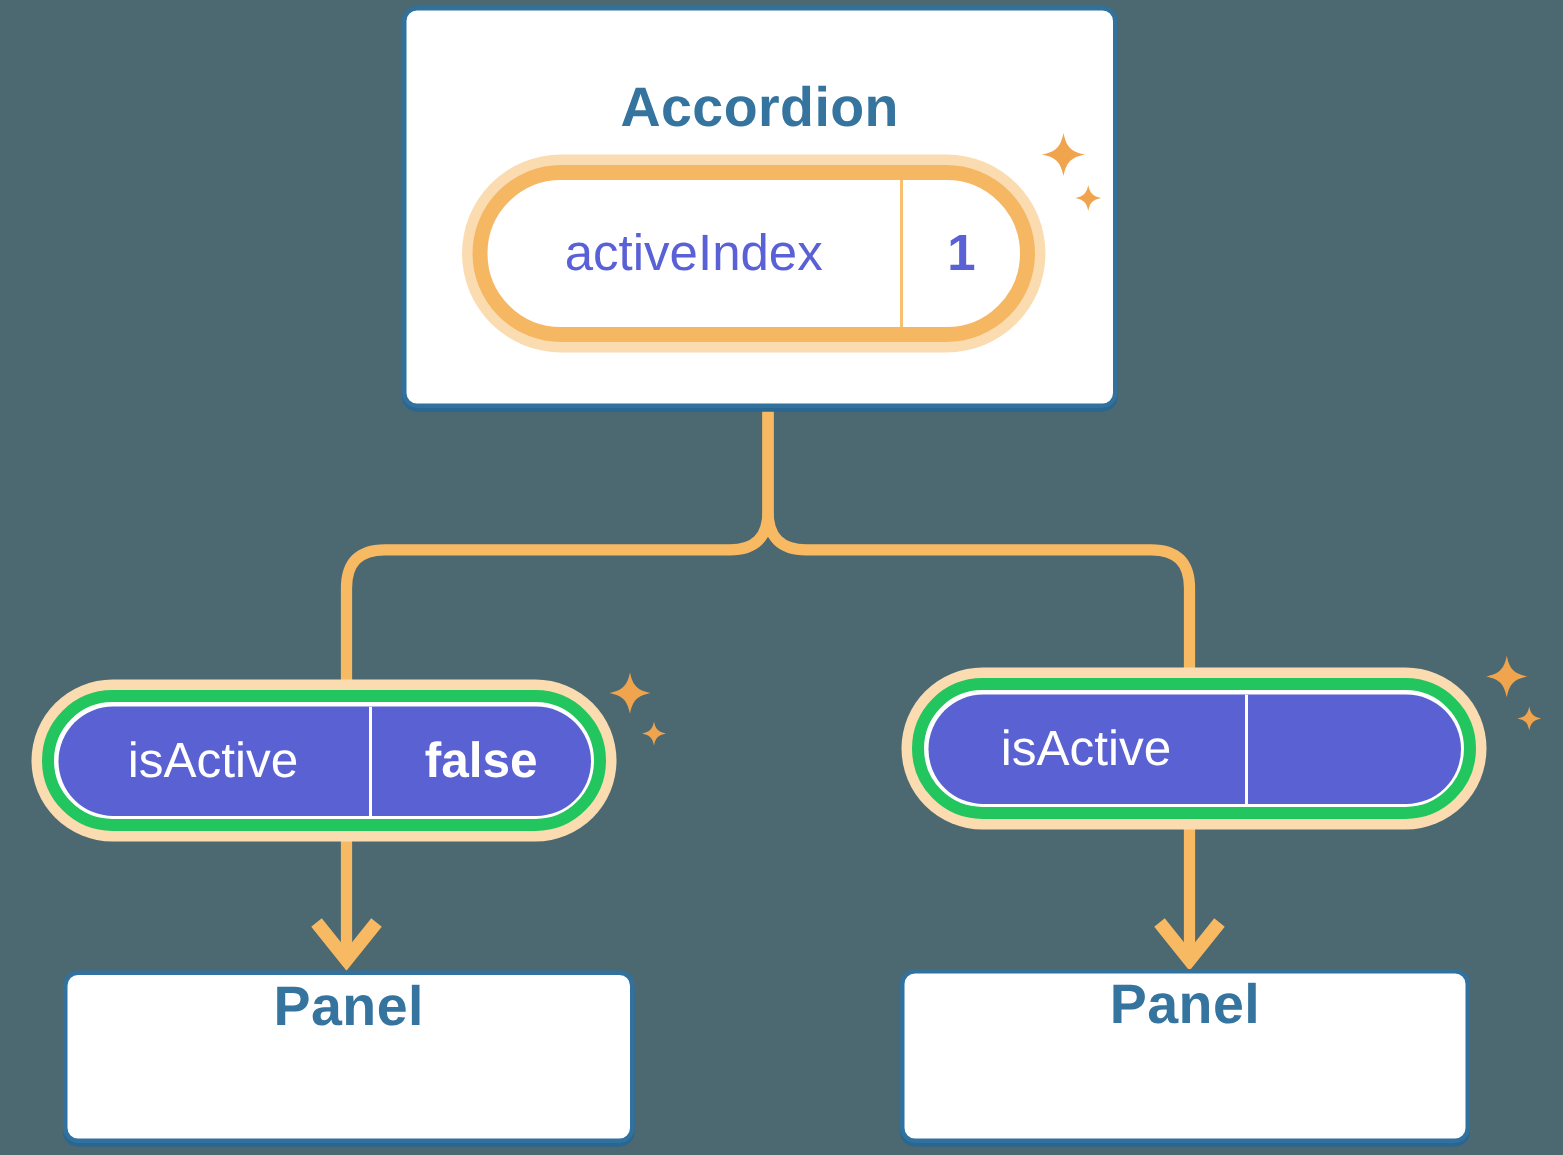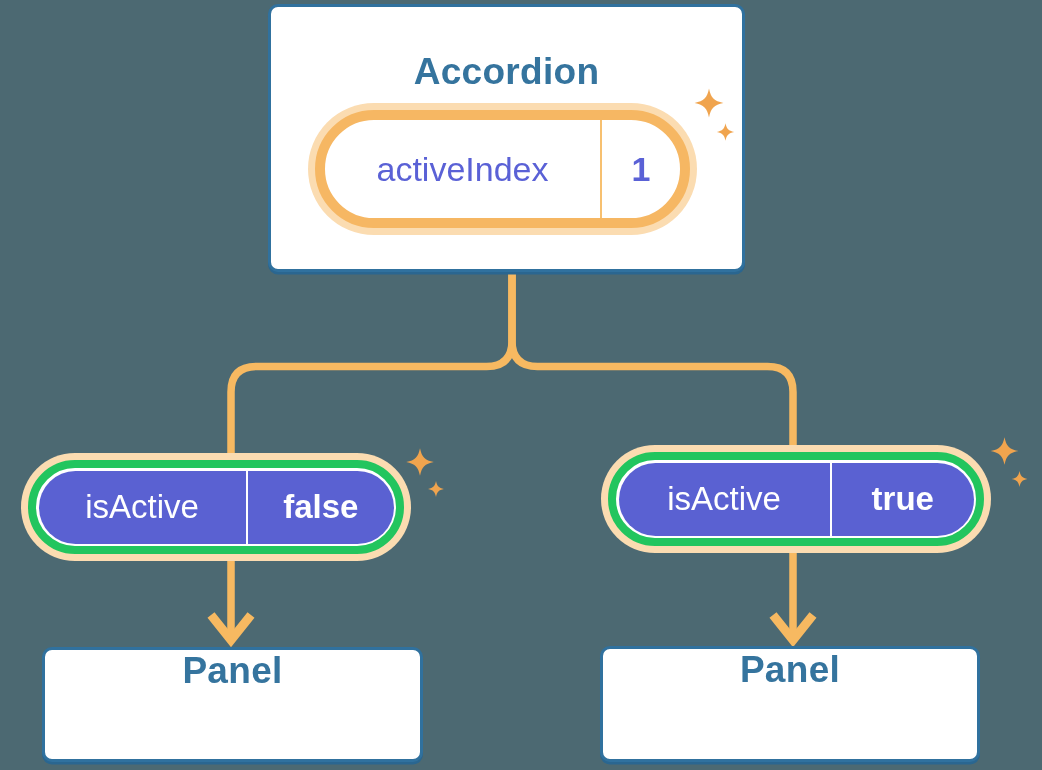--- a/index.html
+++ b/index.html
@@ -152,21 +152,20 @@
       <span class="seg seg-label">isActive</span>
       <span class="prop-divider"></span>
       <span class="seg seg-value">false</span>
     </div>
   </div>
 
   <div class="prop-pill prop-pill-right">
     <div class="prop-inner">
       <span class="seg seg-label">isActive</span>
       <span class="prop-divider"></span>
-      <span class="seg seg-value">true</span>
     </div>
   </div>
 
   <div class="comp-box panel-box panel-left">
     <span>Panel</span>
   </div>
   <div class="comp-box panel-box panel-right">
     <span>Panel</span>
   </div>
 

